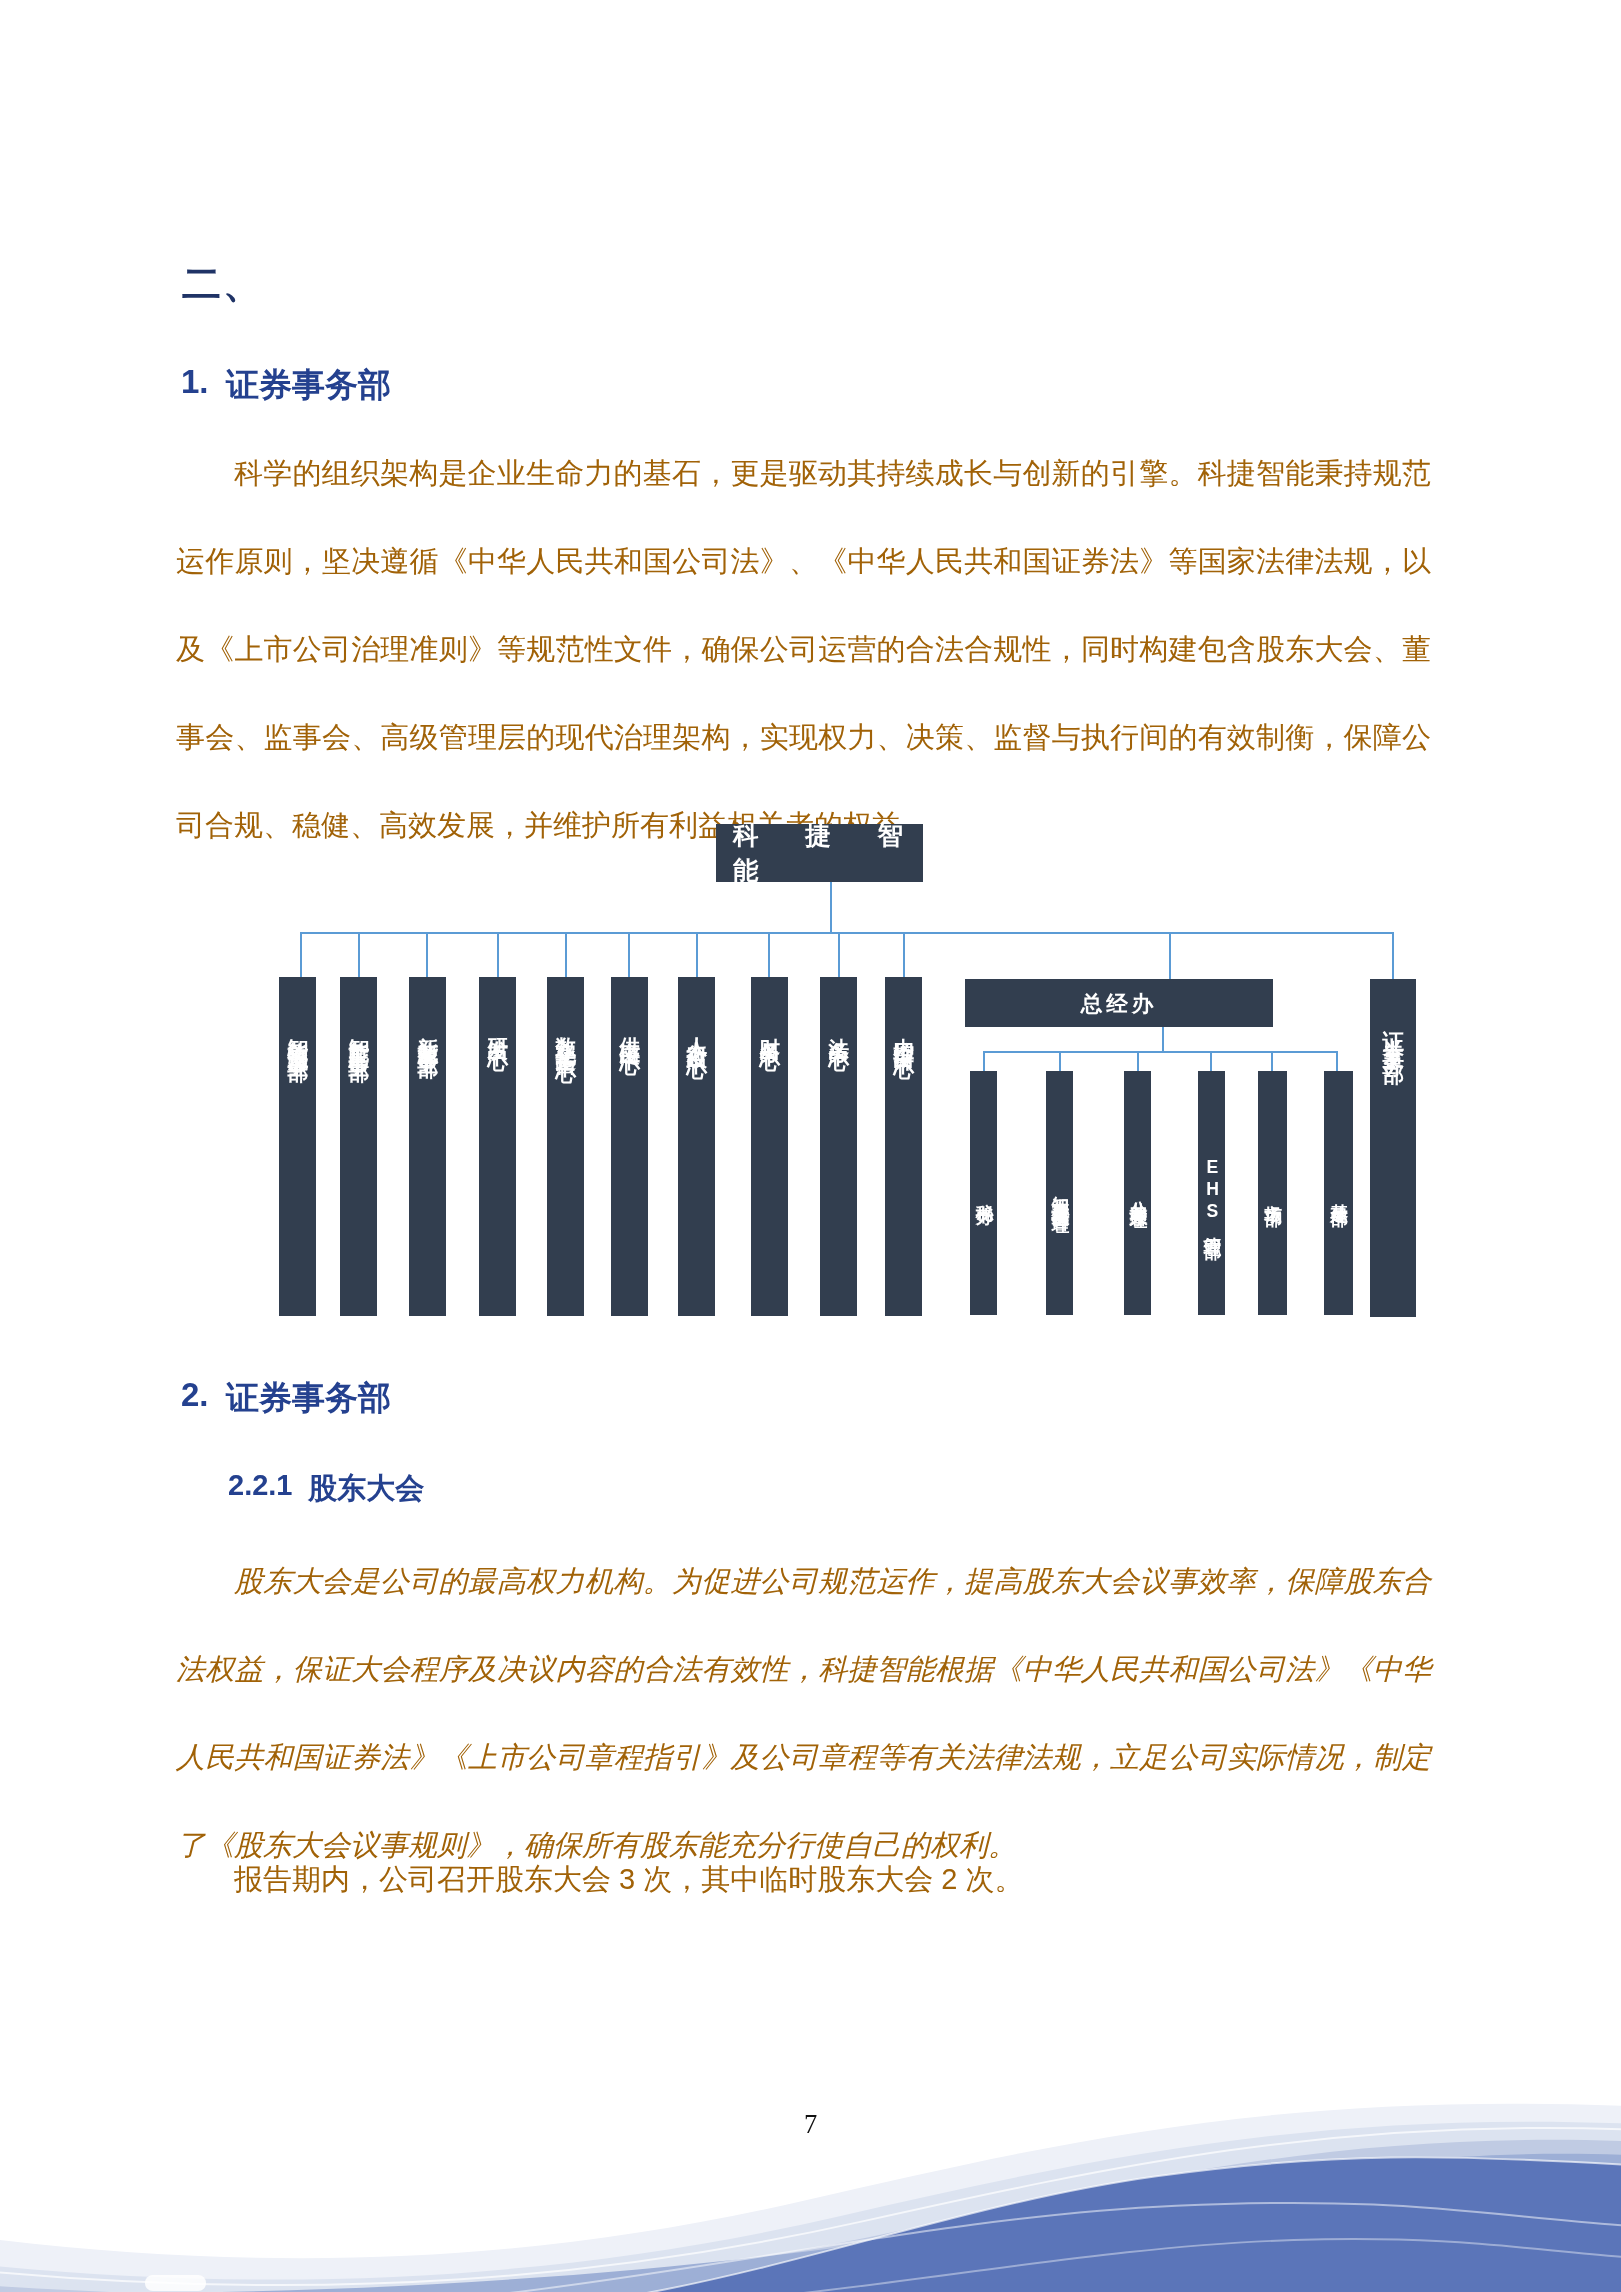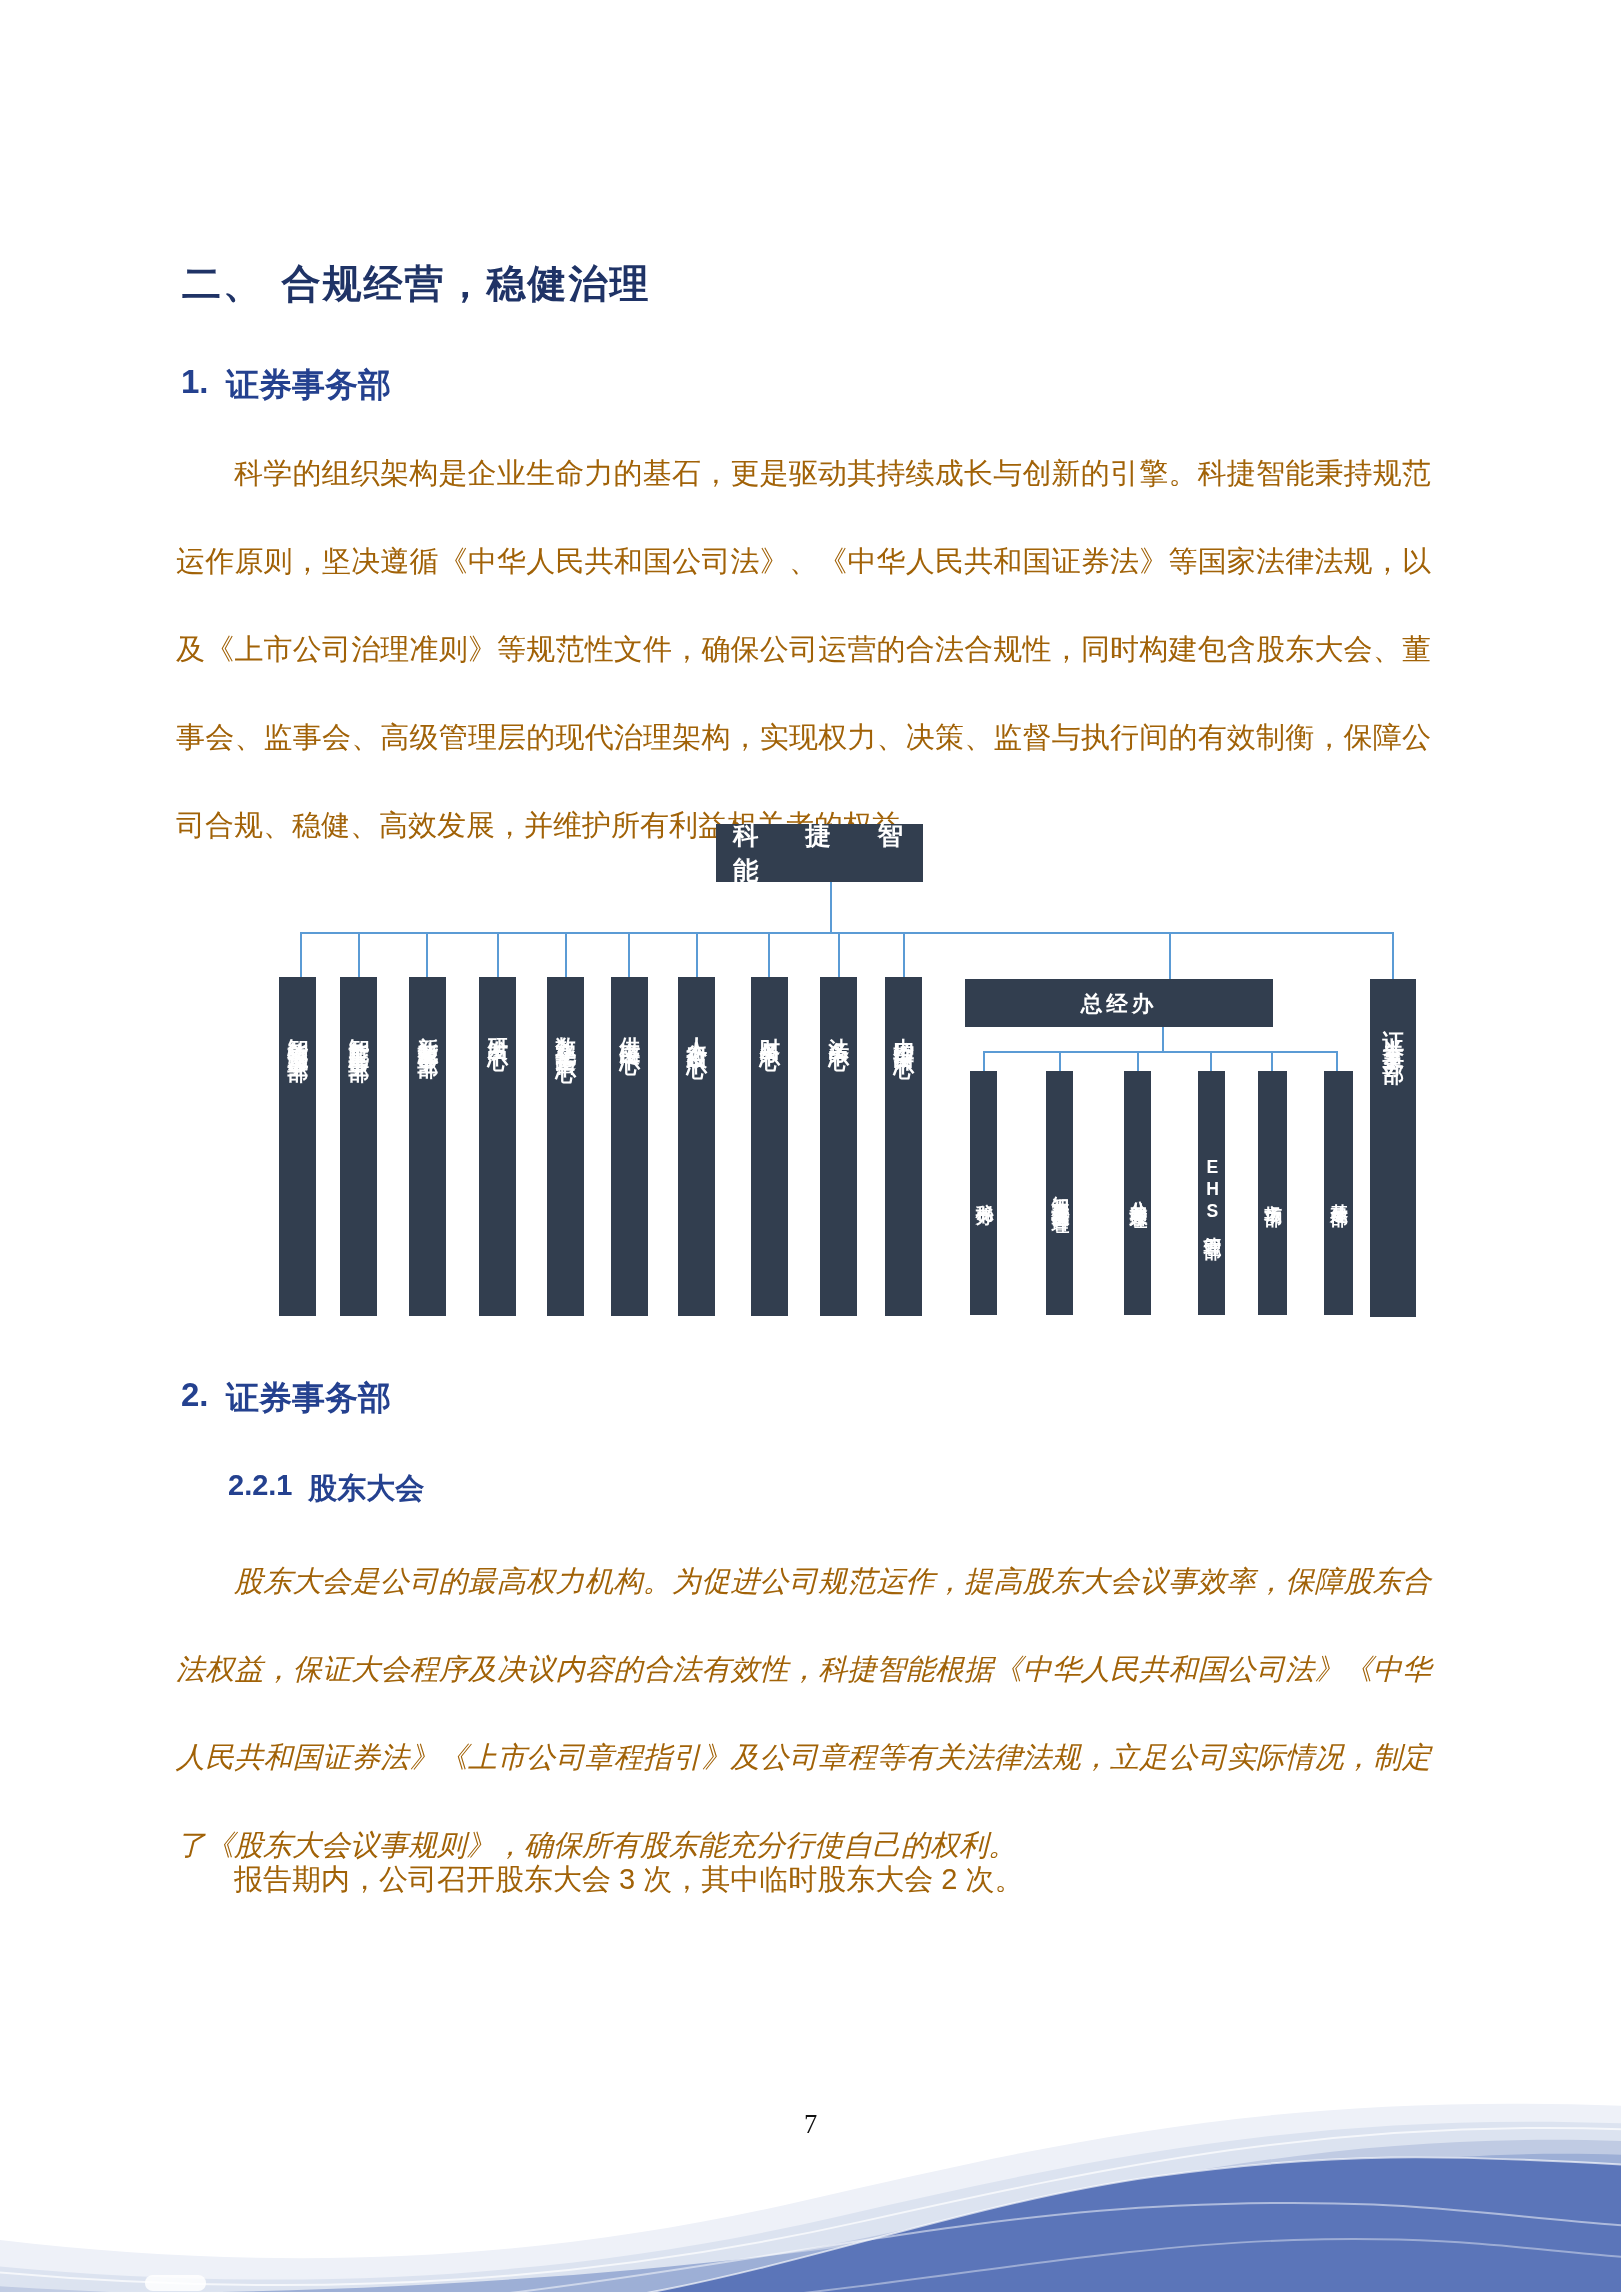--- a/index.html
+++ b/index.html
@@ -85,21 +85,20 @@
     background:#ffffff; border-radius:7.8px; opacity:.85;
   }
 </style>
 </head>
 <body>
 
 <div class="page">
 
   <div class="h1">
     <span>二、</span>
-    <span>合规经营，稳健治理</span>
   </div>
 
   <div class="h2 h2-1">
     <span class="num">1.</span>
     <span>证券事务部</span>
   </div>
 
   <div class="para p1">科学的组织架构是企业生命力的基石，更是驱动其持续成长与创新的引擎。科捷智能秉持规范运作原则，坚决遵循《中华人民共和国公司法》、《中华人民共和国证券法》等国家法律法规，以及《上市公司治理准则》等规范性文件，确保公司运营的合法合规性，同时构建包含股东大会、董事会、监事会、高级管理层的现代治理架构，实现权力、决策、监督与执行间的有效制衡，保障公司合规、稳健、高效发展，并维护所有利益相关者的权益。</div>
 
   <div>

